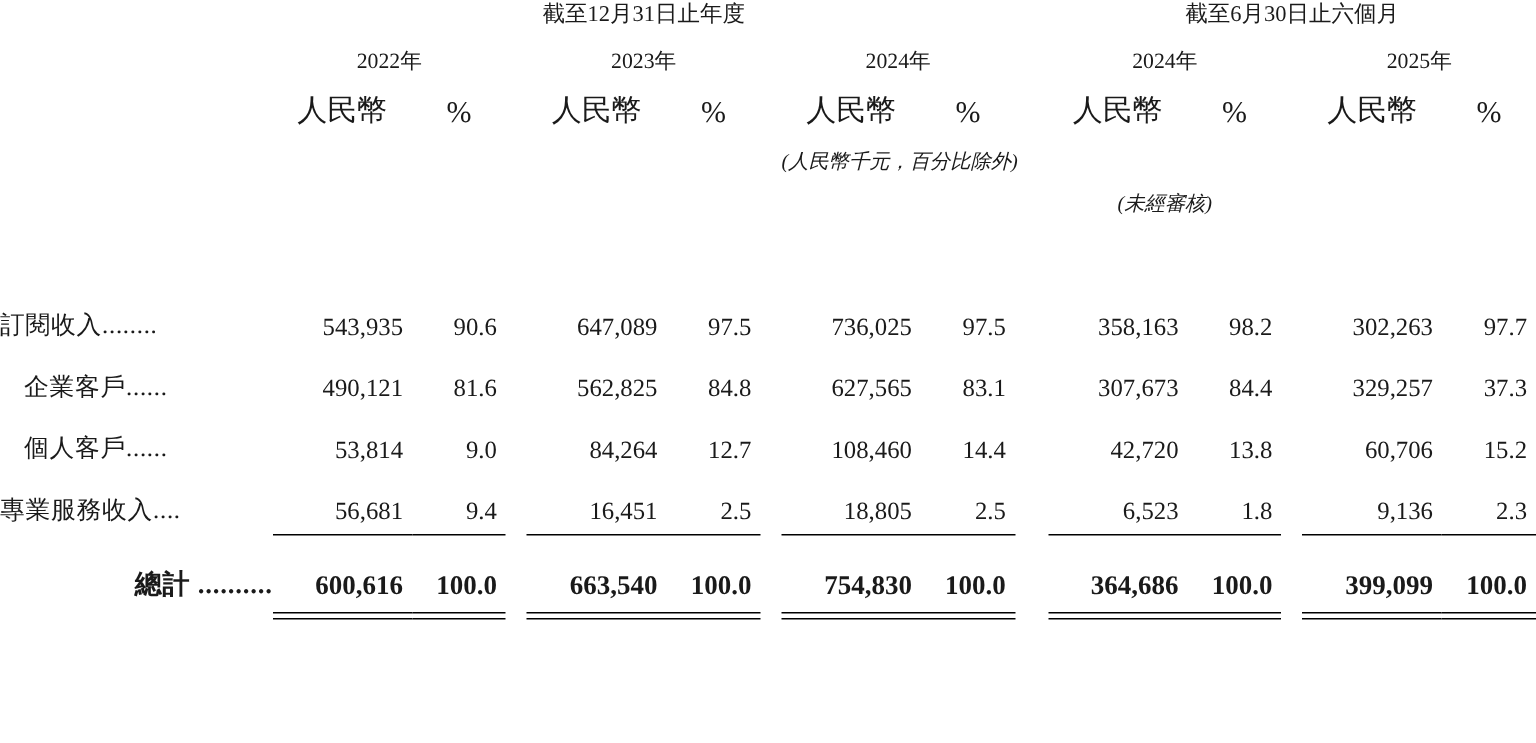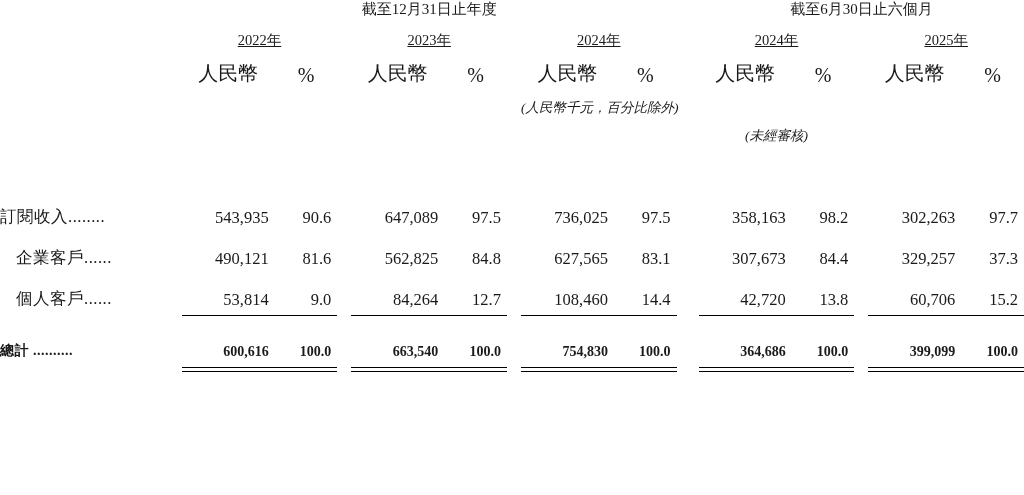--- a/index.html
+++ b/index.html
@@ -45,21 +45,20 @@
   .hdr-group {
     text-align: center;
     font-size: 15px;
     padding-bottom: 4px;
   }
   .hdr-year {
     text-align: center;
     font-size: 14.5px;
     padding-bottom: 3px;
     padding-top: 8px;
-    text-decoration: underline;
   }
   .hdr-unit {
     text-align: center;
     font-size: 20px;
     padding-top: 7px;
     padding-bottom: 2px;
   }
   .sub-note {
     text-align: left;
     font-style: italic;
@@ -79,21 +78,22 @@
   .label {
     text-align: left;
     white-space: nowrap;
     font-size: 16.5px;
     letter-spacing: 0.5px;
   }
   .label.indent { padding-left: 16px; }
   .total-row td {
     font-weight: bold;
     height: 44px;
-    font-size: 14px;
+    font-size: 18px;
+    text-align: right;
   }
   .total-row .label { font-weight: bold; }
   .topline td > div.tl {
     border-top: 1px solid #000;
     height: 0;
   }
   .dbl-top td > div.dt {
     border-top: 1px solid #000;
     height: 0;
   }
@@ -277,20 +277,37 @@
     <td class="num">108,460</td>
     <td class="pct">14.4</td>
     <td></td>
     <td class="num">42,720</td>
     <td class="pct">13.8</td>
     <td></td>
     <td class="num">60,706</td>
     <td class="pct">15.2</td>
   </tr>
 
+  <tr class="data-row">
+    <td class="label">專業服務收入....</td>
+    <td class="num">56,681</td>
+    <td class="pct">9.4</td>
+    <td></td>
+    <td class="num">16,451</td>
+    <td class="pct">2.5</td>
+    <td></td>
+    <td class="num">18,805</td>
+    <td class="pct">2.5</td>
+    <td></td>
+    <td class="num">6,523</td>
+    <td class="pct">1.8</td>
+    <td></td>
+    <td class="num">9,136</td>
+    <td class="pct">2.3</td>
+  </tr>
 
   <tr class="topline thinrule-row">
     <td></td>
     <td>
             <div class="tl"></div>
           </td>
     <td>
             <div class="tl"></div>
           </td>
     <td></td>

